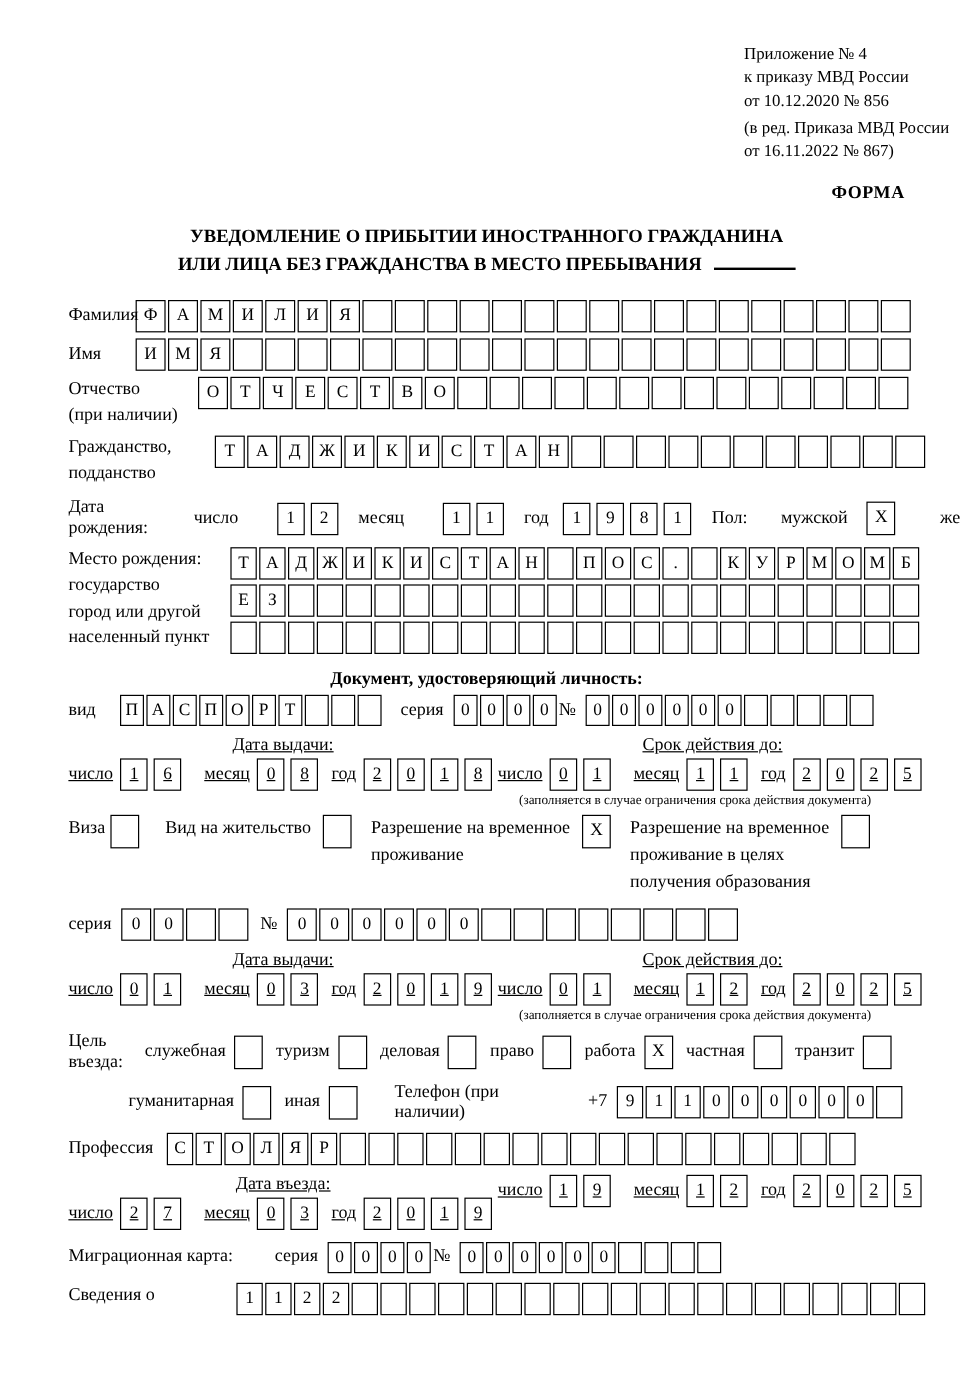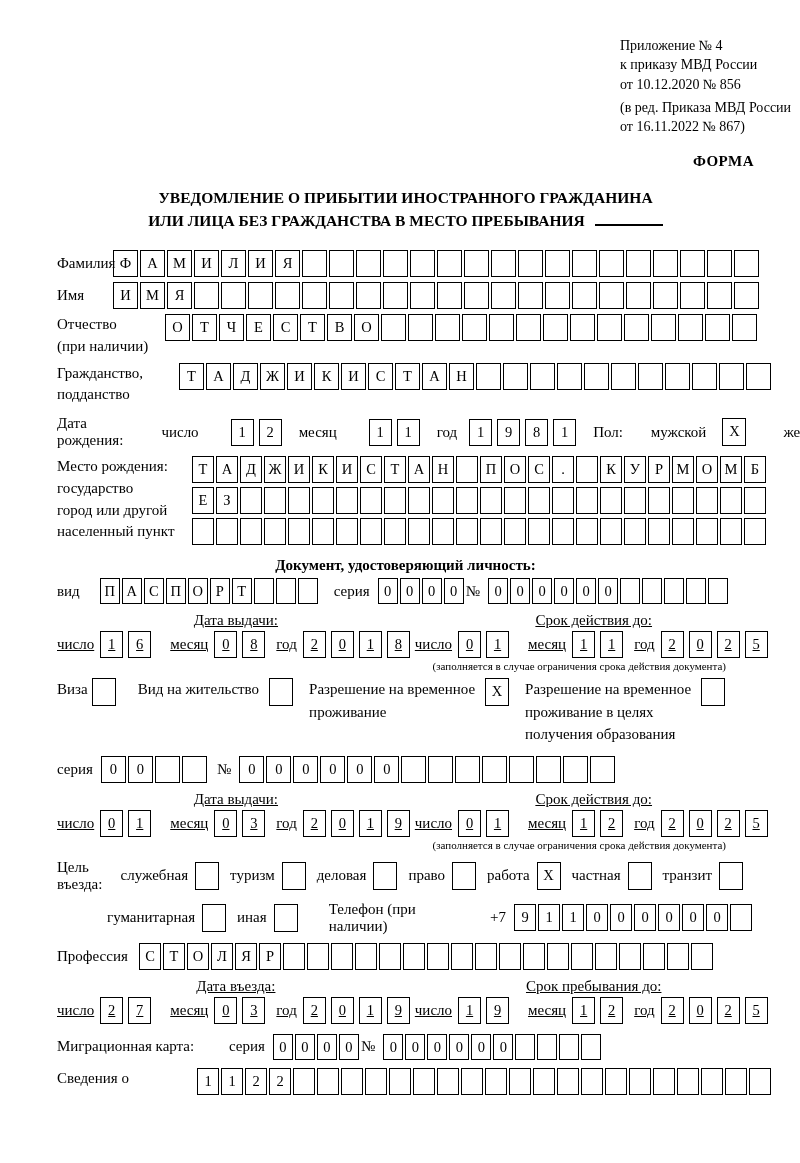--- a/index.html
+++ b/index.html
@@ -651,21 +651,20 @@
         <span class="word" style="margin-left:6px;">год</span>
         <span class="boxrow">
             <span class="cell">2</span>
             <span class="cell">0</span>
             <span class="cell">1</span>
             <span class="cell">9</span>
           </span>
       </div>
     </div>
     <div class="dcol">
-      <div class="dtitle">Срок пребывания до:</div>
       <div class="dgroup">
         <span class="word">число</span>
         <span class="boxrow">
             <span class="cell">1</span>
             <span class="cell">9</span>
           </span>
         <span class="word2">месяц</span>
         <span class="boxrow">
             <span class="cell">1</span>
             <span class="cell">2</span>

